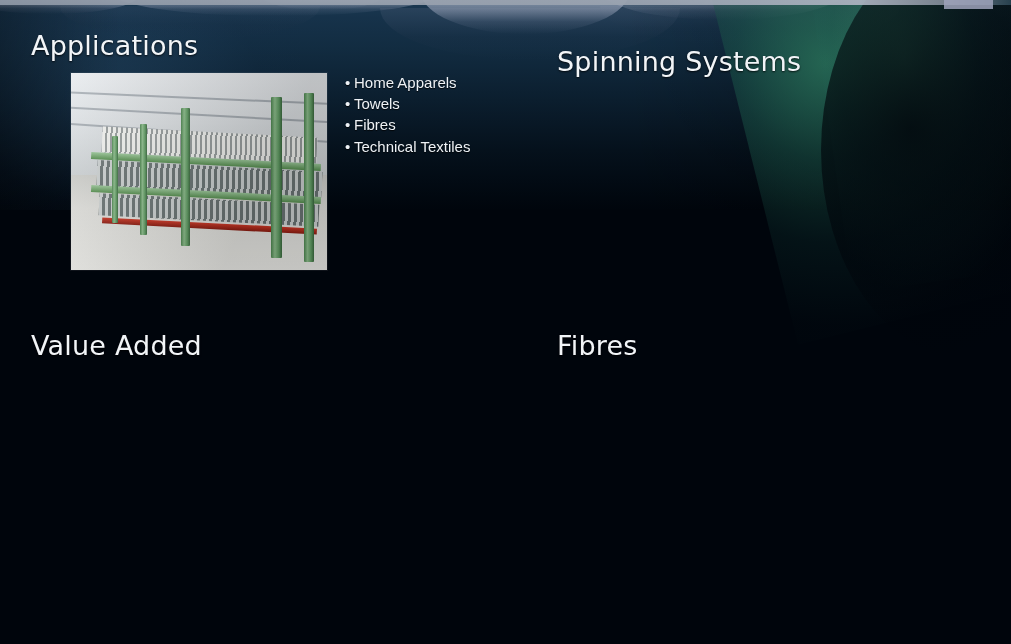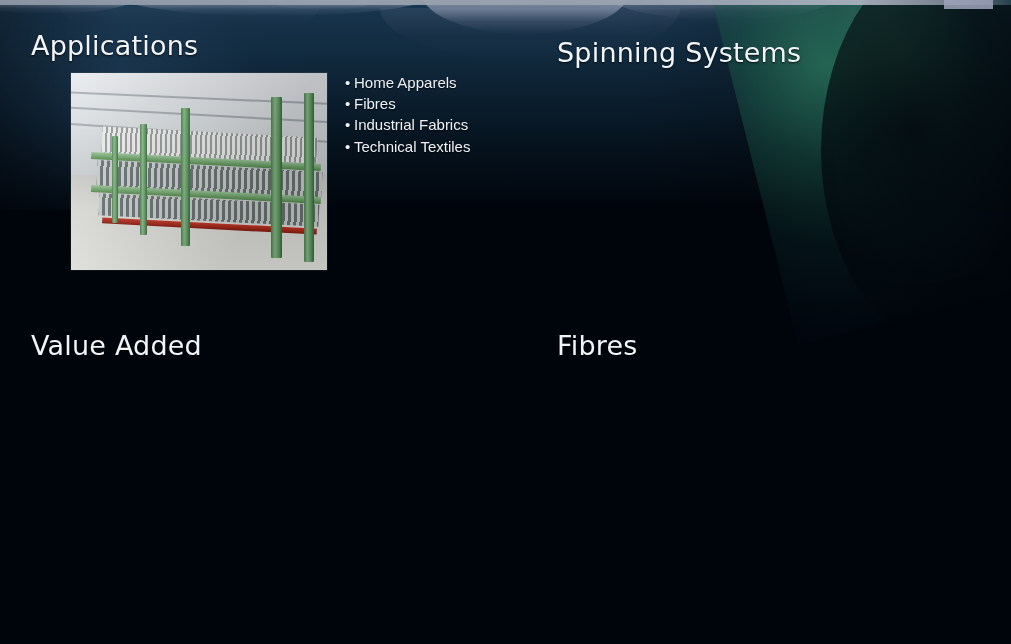--- a/index.html
+++ b/index.html
@@ -129,21 +129,21 @@
   }
 
   
   #content {
     position: relative;
     width: 1011px;
     height: 644px;
   }
   .panel { position: absolute; }
   #panel-applications   { left: 0px;   top: 0px;   width: 530px; height: 290px; }
-  #panel-spinning       { left: 530px; top: 7px;   width: 481px; height: 290px; }
+  #panel-spinning       { left: 530px; top: 16px;   width: 481px; height: 290px; }
   #panel-value-added    { left: 0px;   top: 290px; width: 530px; height: 354px; }
   #panel-fibres         { left: 530px; top: 290px; width: 481px; height: 354px; }
 
   .panel-title {
     position: absolute;
     left: 31px;
     top: 8px;
     font-family: "DejaVu Sans", sans-serif;
     font-weight: 400;
     font-size: 27px;
@@ -261,22 +261,22 @@
         <div class="layer pillar" style="left:43%; top:18%; width:9px;  height:70%;"></div>
         <div class="layer pillar" style="left:27%; top:26%; width:7px;  height:56%;"></div>
         <div class="layer pillar" style="left:16%; top:32%; width:6px;  height:44%;"></div>
         <div class="layer pillar" style="left:78%; top:12%; width:11px; height:82%;"></div>
         <div class="layer pillar" style="left:91%; top:10%; width:10px; height:86%;"></div>
         <div class="layer shade"></div>
       </figure>
 
       <ul class="bullets" id="bl-applications">
           <li class="li"><span class="dot">•</span><span>Home Apparels</span></li>
+          <li class="li"><span class="dot">•</span><span>Towels</span></li>
           <li class="li"><span class="dot">•</span><span>Fibres</span></li>
-          <li class="li"><span class="dot">•</span><span>Industrial Fabrics</span></li>
           <li class="li"><span class="dot">•</span><span>Technical Textiles</span></li>
         </ul>
     </section>
 
     <section class="panel" id="panel-spinning">
       <h2 class="panel-title">Spinning Systems</h2>
 
     </section>
 
     <section class="panel" id="panel-value-added">

